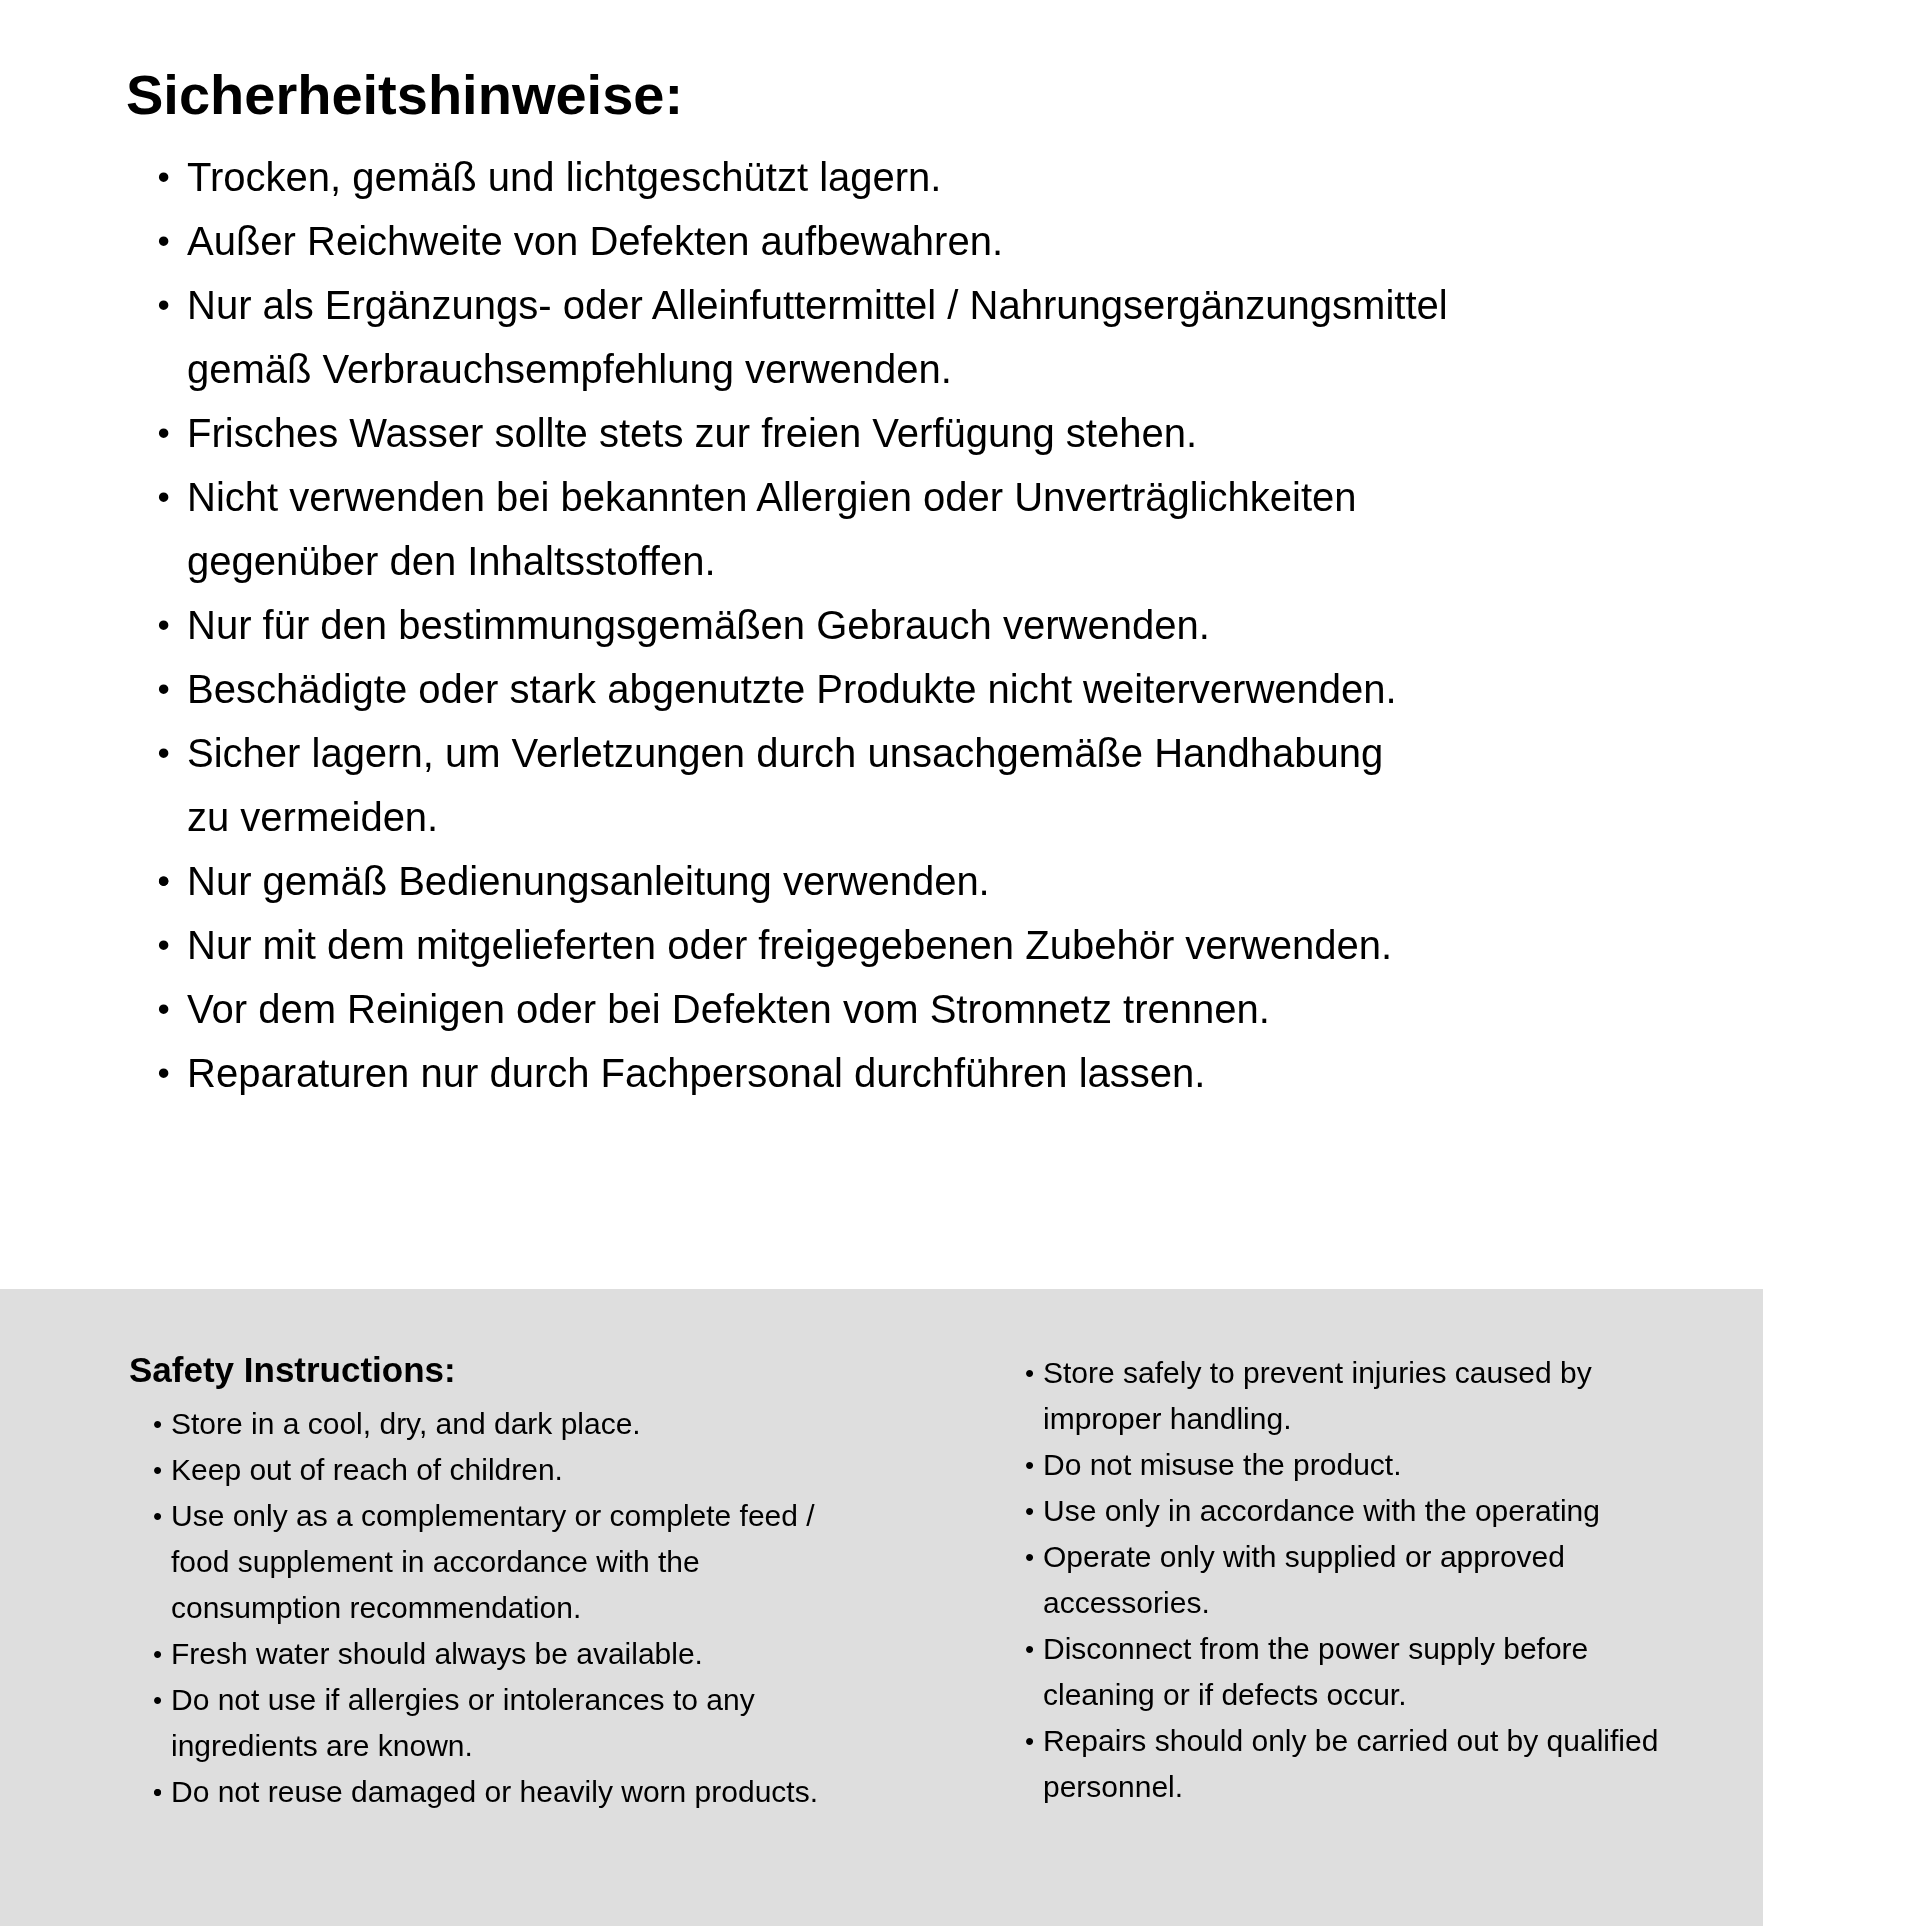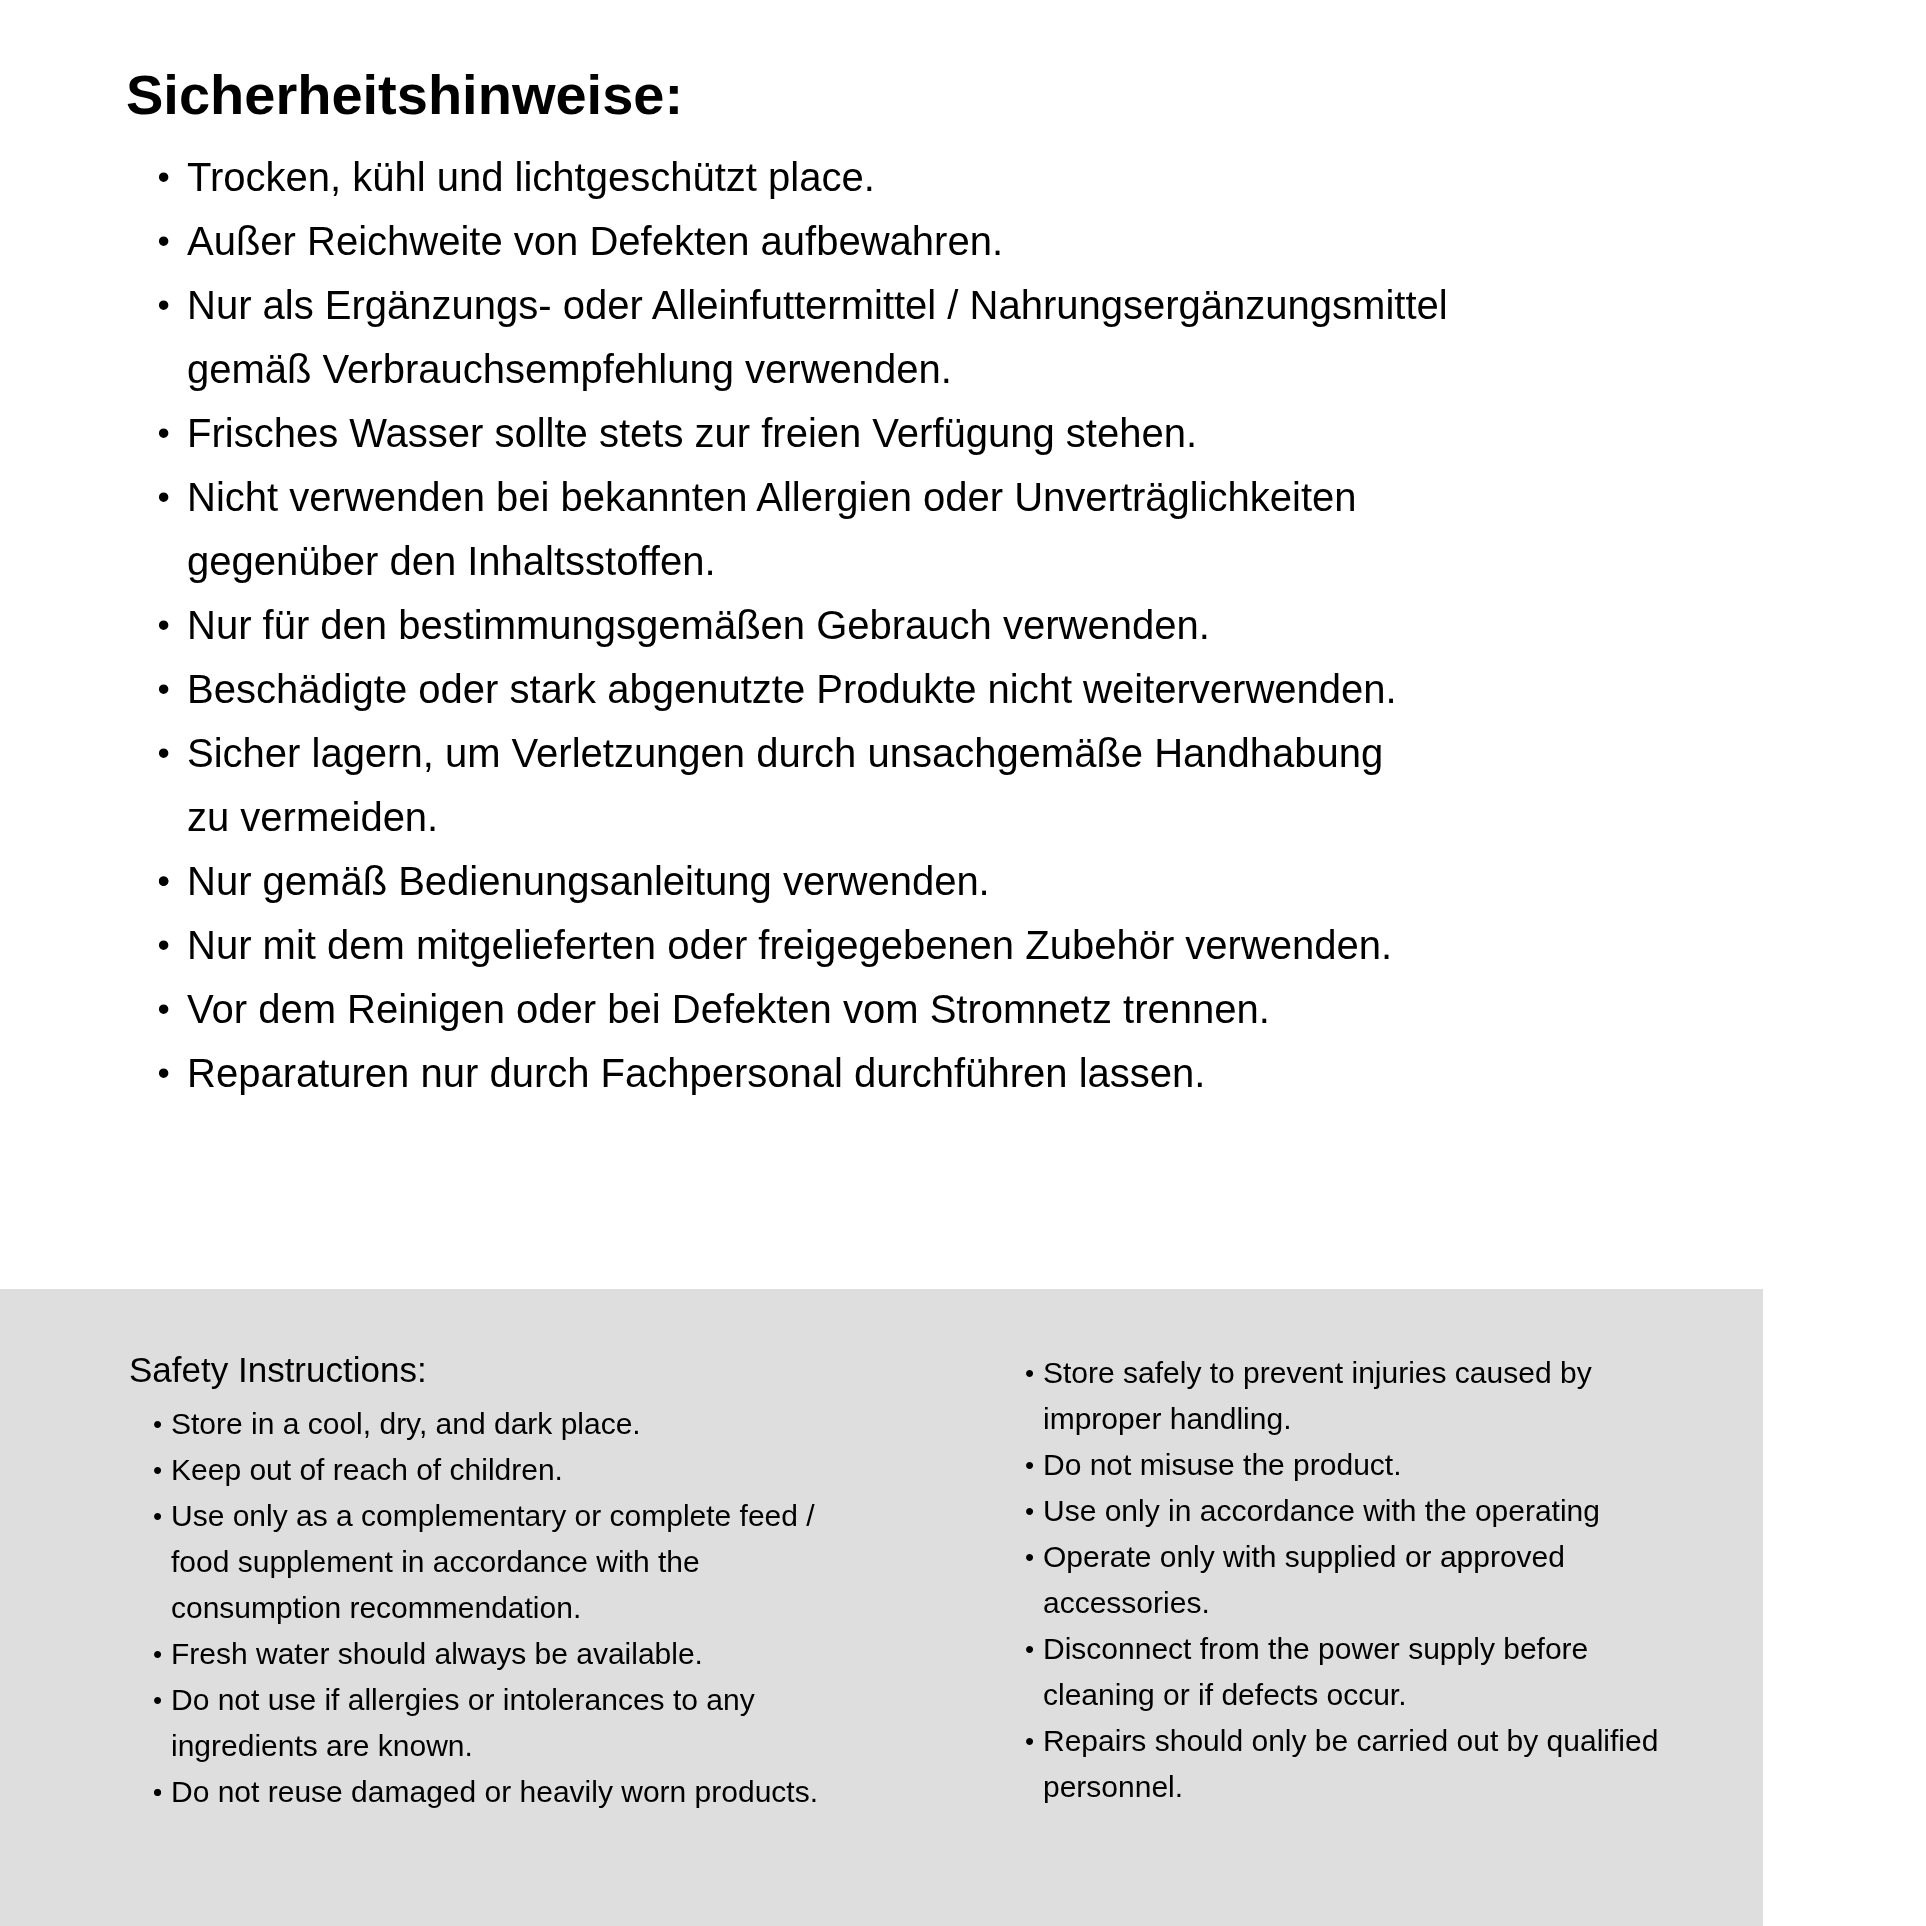--- a/index.html
+++ b/index.html
@@ -44,21 +44,21 @@
     top: 1289px;
     width: 1926px;
     height: 637px;
     background: #dedede;
   }
   .en-title {
     position: absolute;
     left: 129px;
     top: 1352px;
     font-size: 35px;
-    font-weight: normal;
+    font-weight: bold;
     line-height: 1;
     white-space: nowrap;
   }
   .en-list {
     position: absolute;
   }
   .en-list .line {
     position: relative;
     line-height: 46px;
     font-size: 30px;
@@ -74,21 +74,21 @@
   .en-right { left: 1043px; top: 1350px; }
 </style>
 </head>
 <body>
 
 <div class="page">
 
   <div class="de-title">Sicherheitshinweise:</div>
 
   <div class="de-list">
-      <div class="line"><span class="bullet">•</span><span>Trocken, kühl und lichtgeschützt place.</span></div>
+      <div class="line"><span class="bullet">•</span><span>Trocken, gemäß und lichtgeschützt lagern.</span></div>
       <div class="line"><span class="bullet">•</span><span>Außer Reichweite von Defekten aufbewahren.</span></div>
       <div class="line"><span class="bullet">•</span><span>Nur als Ergänzungs- oder Alleinfuttermittel / Nahrungsergänzungsmittel</span></div>
       <div class="line"><span>gemäß Verbrauchsempfehlung verwenden.</span></div>
       <div class="line"><span class="bullet">•</span><span>Frisches Wasser sollte stets zur freien Verfügung stehen.</span></div>
       <div class="line"><span class="bullet">•</span><span>Nicht verwenden bei bekannten Allergien oder Unverträglichkeiten</span></div>
       <div class="line"><span>gegenüber den Inhaltsstoffen.</span></div>
       <div class="line"><span class="bullet">•</span><span>Nur für den bestimmungsgemäßen Gebrauch verwenden.</span></div>
       <div class="line"><span class="bullet">•</span><span>Beschädigte oder stark abgenutzte Produkte nicht weiterverwenden.</span></div>
       <div class="line"><span class="bullet">•</span><span>Sicher lagern, um Verletzungen durch unsachgemäße Handhabung</span></div>
       <div class="line"><span>zu vermeiden.</span></div>

